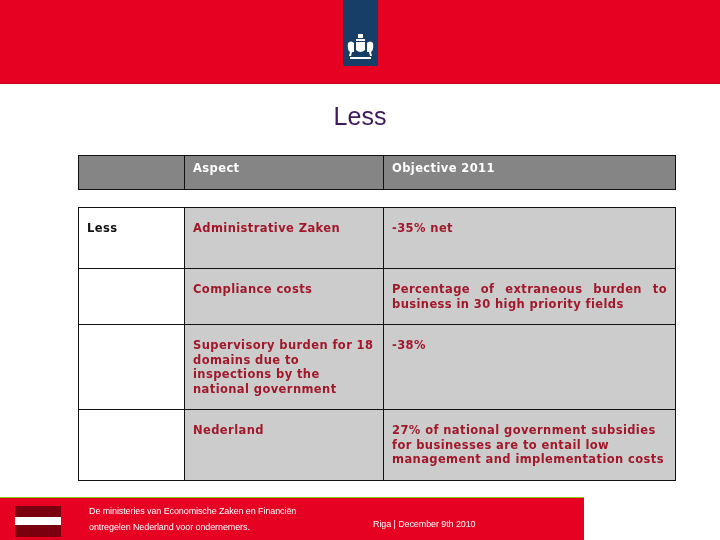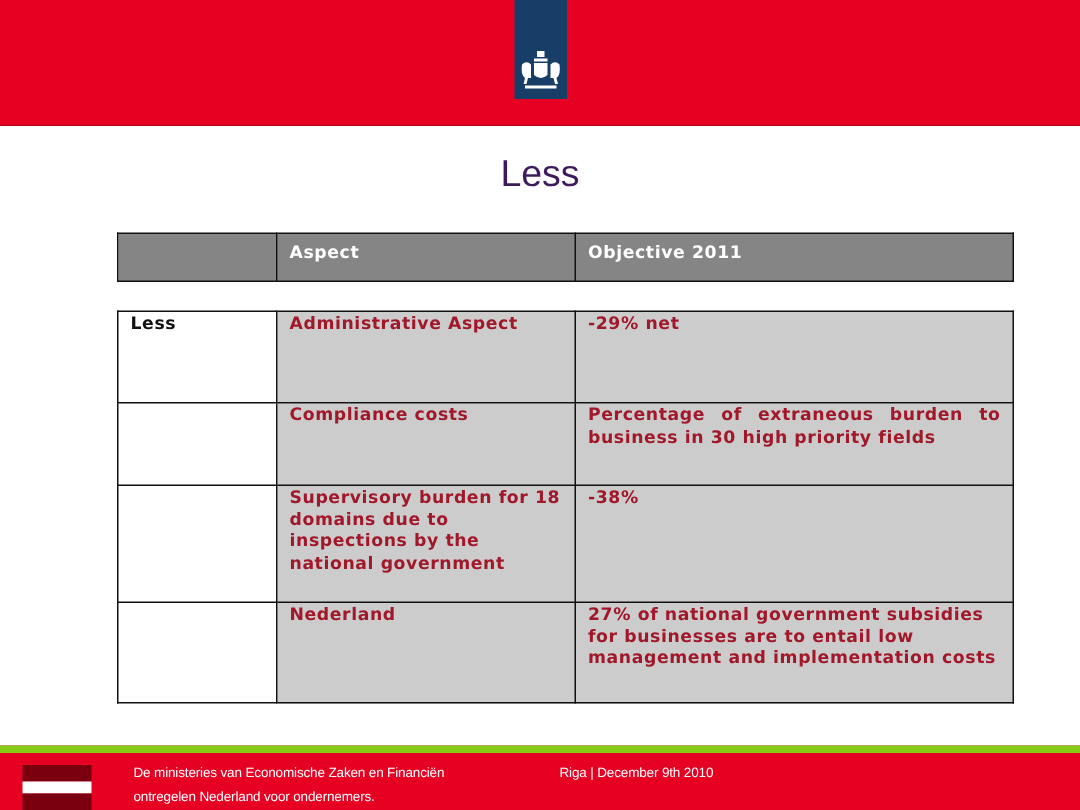--- a/index.html
+++ b/index.html
@@ -6,32 +6,32 @@
   html, body { width: 720px; height: 540px; overflow: hidden; background: #ffffff; }
   body { position: relative; font-family: "DejaVu Sans", sans-serif; }
 
   .top-band { position: absolute; left: 0; top: 0; width: 720px; height: 84px; background: #e60022; border-bottom: 1px solid #c8001c; }
   .logo-ribbon { position: absolute; left: 343px; top: 0; width: 35px; height: 66px; background: #163e66; }
   .crest { position: absolute; left: 345px; top: 33px; width: 31px; height: 28px; }
 
   .title { position: absolute; left: 0; top: 102px; width: 720px; text-align: center; font-family: "Liberation Sans", sans-serif; font-size: 25px; color: #3d1a5c; }
 
   table { position: absolute; border-collapse: collapse; table-layout: fixed; }
-  td { border: 1px solid #111; vertical-align: top; font-weight: bold; font-size: 11.5px; letter-spacing: 0.4px; line-height: 14.5px; padding: 0 8px; }
+  td { border: 1px solid #111; vertical-align: top; font-weight: bold; font-size: 11.5px; letter-spacing: 0.4px; line-height: 14.5px; padding: 13px 8px; }
 
   .hdr { left: 78px; top: 155px; width: 597px; }
   .hdr td { background: #858585; color: #ffffff; height: 32px; padding-top: 5px; }
 
   .body-t { left: 78px; top: 207px; width: 597px; }
   .body-t td.c1 { background: #ffffff; color: #111; padding-left: 8px; }
   .body-t td.c2, .body-t td.c3 { background: #cccccc; color: #a0182a; }
   .col1 { width: 106px; } .col2 { width: 199px; } .col3 { width: 292px; }
   .just1 { text-align: justify; text-align-last: justify; display:block; }
 
-  .footer { position: absolute; left: 0; top: 497px; width: 720px; height: 43px; background: #e60022; border-top: 5px solid #84cc16; }
+  .footer { position: absolute; left: 0; top: 497px; width: 584px; height: 43px; background: #e60022; border-top: 1px solid #84cc16; }
   .flag { position: absolute; left: 15px; top: 8px; width: 46px; height: 31px; }
   .flag .s1 { height: 11px; background: #7a0010; }
   .flag .s2 { height: 8px; background: #ffffff; }
   .flag .s3 { height: 12px; background: #7a0010; }
   .ft { position: absolute; color: #ffffff; font-family: "Liberation Sans", sans-serif; font-size: 9px; letter-spacing: -0.1px; }
 </style>
 </head>
 <body>
 
 <div class="top-band">
@@ -55,22 +55,22 @@
     <td class="col2">Aspect</td>
     <td class="col3">Objective 2011</td>
   </tr>
 </tbody>
   </table>
 
 <table class="body-t">
   <tbody>
       <tr style="height:61px">
     <td class="c1 col1">Less</td>
-    <td class="c2 col2">Administrative Aspect</td>
-    <td class="c3 col3">-29% net</td>
+    <td class="c2 col2">Administrative Zaken</td>
+    <td class="c3 col3">-35% net</td>
   </tr>
   <tr style="height:55px">
     <td class="c1 col1"></td>
     <td class="c2 col2">Compliance costs</td>
     <td class="c3 col3">
       <span class="just1">Percentage of extraneous burden to</span>
       <span>business in 30 high priority fields</span>
     </td>
   </tr>
   <tr style="height:78px">
@@ -87,14 +87,14 @@
   </table>
 
 <div class="footer">
   <div class="flag">
     <div class="s1"></div>
       <div class="s2"></div>
       <div class="s3"></div>
   </div>
   <div class="ft" style="left:89px; top:8px;">De ministeries van Economische Zaken en Financiën</div>
   <div class="ft" style="left:89px; top:24px;">ontregelen Nederland voor ondernemers.</div>
-  <div class="ft" style="left:373px; top:8px;">Riga | December 9th 2010</div>
+  <div class="ft" style="left:373px; top:21px;">Riga | December 9th 2010</div>
 </div>
 
 </body></html>

